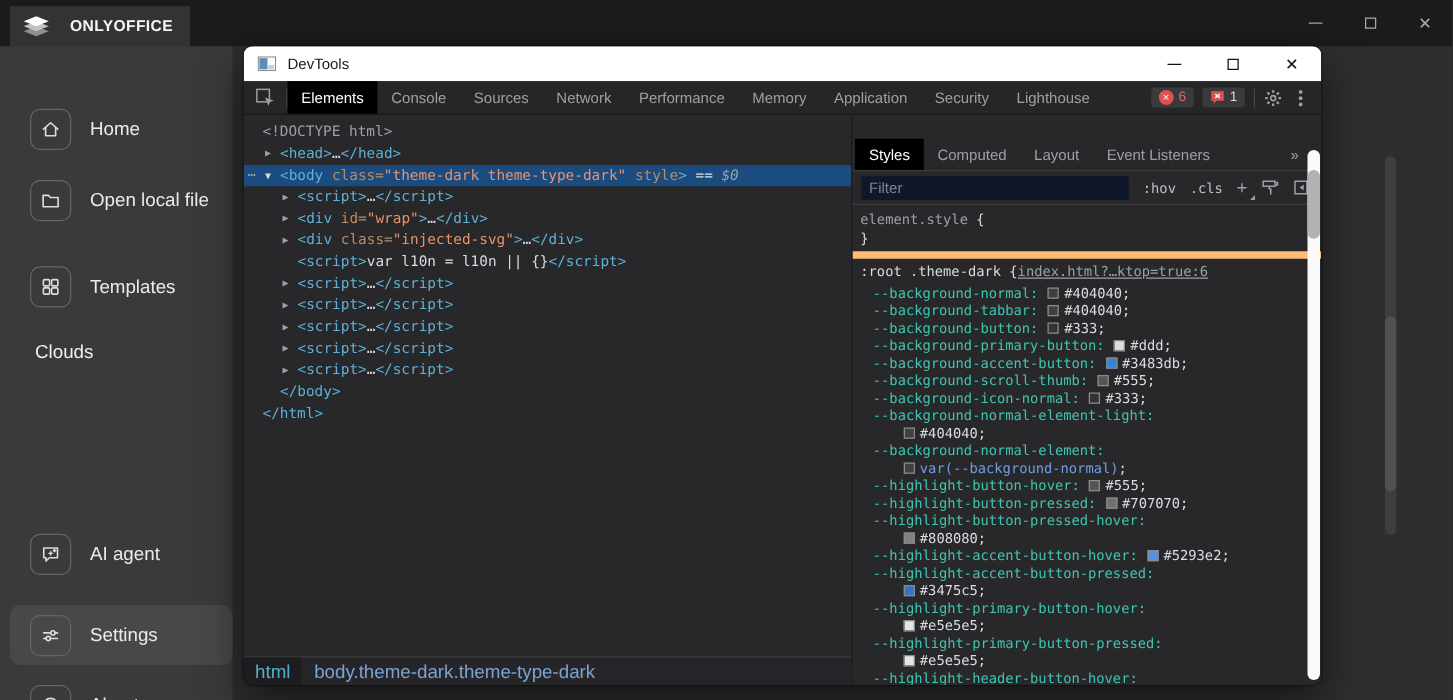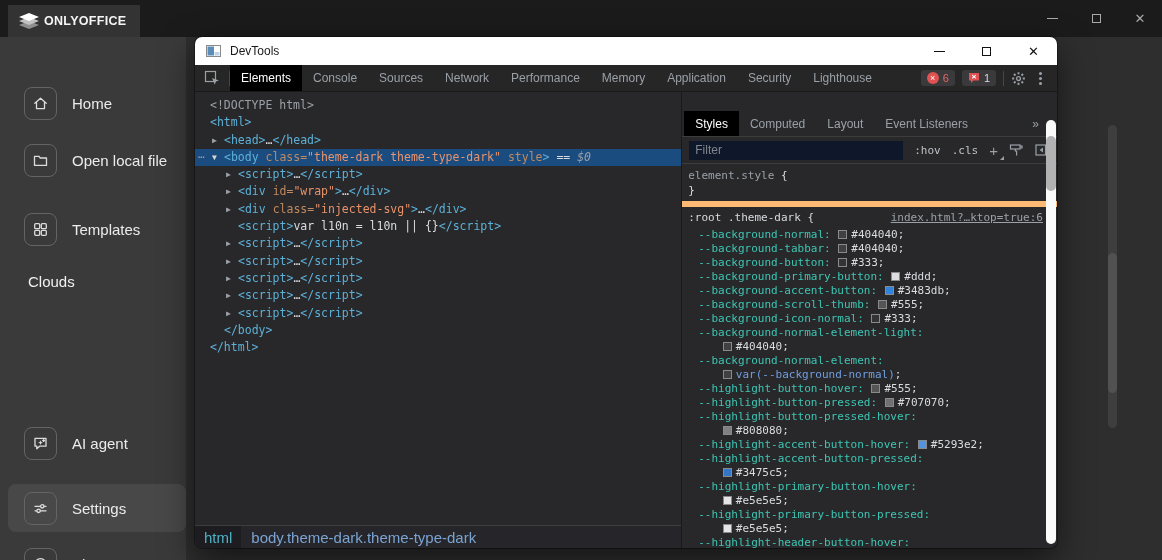--- a/index.html
+++ b/index.html
@@ -3,21 +3,21 @@
 <meta charset="utf-8">
 <style>
   * { margin:0; padding:0; box-sizing:border-box; }
   html,body { width:1162px; height:560px; overflow:hidden; background:#2e2e2e;
               font-family:"Liberation Sans", sans-serif; }
   .app { position:relative; width:1162px; height:560px; background:#2e2e2e; overflow:hidden; }
 
   
   .titlebar { position:absolute; left:0; top:0; width:1162px; height:37px; background:#1b1b1b; }
   .brand-tab { position:absolute; left:8px; top:5px; height:32px; padding:0 14px 0 10px;
-               background:#333; display:flex; align-items:center; gap:4px; }
+               background:#333; display:flex; align-items:center; gap:16px; }
   .brand { color:#f5f5f5; font-size:12.5px; font-weight:bold; letter-spacing:.3px; }
   .win-controls { position:absolute; right:0; top:0; height:37px; display:flex; }
   .wc { width:44px; height:37px; display:flex; align-items:center; justify-content:center; color:#a9a9a9; }
   .wc-min i { display:block; width:11px; height:1px; background:#a9a9a9; }
   .wc-max i { display:block; width:9px; height:9px; border:1px solid #a9a9a9; }
   .wc-close { font-size:13px; }
 
   
   .sidebar { position:absolute; left:0; top:37px; width:186px; height:523px; background:#3a3a3a; }
   .side-item { position:absolute; left:0; width:186px; height:48px; display:flex; align-items:center; }
@@ -90,21 +90,21 @@
   .st-filter input { width:214px; height:19px; background:#0f172a; border:0; outline:none; color:#c4c8cc;
                      font-size:12px; font-family:"Liberation Sans",sans-serif; padding:0 6px; }
   .st-filter input::placeholder { color:#80868b; }
   .tgl { font-family:"DejaVu Sans Mono", monospace; font-size:11px; color:#bdc1c6; }
   .plus { position:relative; color:#9aa0a6; font-size:15px; line-height:15px; }
   .plus .corner { position:absolute; right:-6px; bottom:-2px; width:0; height:0;
                   border-left:4px solid transparent; border-bottom:4px solid #9aa0a6; }
   .st-content { flex:1; overflow:hidden; font-family:"DejaVu Sans Mono", monospace; font-size:11px; }
   .sec-inline { padding:4px 8px 3px 6px; border-bottom:6px solid #fdba74; line-height:15px; color:#dadce0; }
   .es-sel { color:#9aa0a6; }
-  .rule-head { display:flex; justify-content:space-between; padding:3px 14px 0 6px; line-height:16px; }
+  .rule-head { display:flex; padding:3px 14px 0 6px; line-height:16px; }
   .rule-sel { color:#d7dade; }
   .rule-link { color:#9aa0a6; text-decoration:underline; white-space:nowrap; }
   .props { padding-top:2px; }
   .prop { line-height:14px; padding-left:16px; white-space:pre; color:#dadce0; }
   .prop.wrapval { padding-left:33px; }
   .pname { color:#3ec5b2; }
   .pval { color:#dadce0; } .pval.var { color:#6f9fe0; }
   .swatch { display:inline-block; width:9px; height:9px; border:1px solid #8a8a8a; margin:0 4px -1px 1px; }
   .st-scrollbar { position:absolute; right:1px; top:28px; bottom:4px; width:10px; background:#fafafa; border-radius:5px; }
   .st-thumb { position:absolute; left:0; top:16px; width:10px; height:55px; background:#b2b2b2; border-radius:5px; }
@@ -273,21 +273,20 @@
             <i></i>
           </div>
       </div>
     </div>
 
     <div class="dt-body">
 
       <div class="dt-elements">
         <div class="dom-tree" id="domTree">
             <div class="line" style="padding-left: 15px;"><span class="s-doc">&lt;!DOCTYPE html&gt;</span></div>
-            <div class="line" style="padding-left: 15px;"><span class="s-tag">&lt;html&gt;</span></div>
             <div class="line" style="padding-left: 29px;"><span class="arrow" style="left: 17px;">▶</span><span class="s-tag">&lt;head&gt;</span><span class="s-txt">…</span><span class="s-tag">&lt;/head&gt;</span></div>
             <div class="line sel" style="padding-left: 29px;"><span class="dots">…</span><span class="arrow down" style="left: 17px;">▼</span><span class="s-tag">&lt;body </span><span class="s-attr">class=</span><span class="s-val">"theme-dark theme-type-dark"</span><span class="s-txt"> </span><span class="s-attr">style</span><span class="s-tag">&gt;</span><span class="s-eq"> == </span><span class="s-meta">$0</span></div>
             <div class="line" style="padding-left: 43px;"><span class="arrow" style="left: 31px;">▶</span><span class="s-tag">&lt;script&gt;</span><span class="s-txt">…</span><span class="s-tag">&lt;/script&gt;</span></div>
             <div class="line" style="padding-left: 43px;"><span class="arrow" style="left: 31px;">▶</span><span class="s-tag">&lt;div </span><span class="s-attr">id=</span><span class="s-val">"wrap"</span><span class="s-tag">&gt;</span><span class="s-txt">…</span><span class="s-tag">&lt;/div&gt;</span></div>
             <div class="line" style="padding-left: 43px;"><span class="arrow" style="left: 31px;">▶</span><span class="s-tag">&lt;div </span><span class="s-attr">class=</span><span class="s-val">"injected-svg"</span><span class="s-tag">&gt;</span><span class="s-txt">…</span><span class="s-tag">&lt;/div&gt;</span></div>
             <div class="line" style="padding-left: 43px;"><span class="s-tag">&lt;script&gt;</span><span class="s-txt">var l10n = l10n || {}</span><span class="s-tag">&lt;/script&gt;</span></div>
             <div class="line" style="padding-left: 43px;"><span class="arrow" style="left: 31px;">▶</span><span class="s-tag">&lt;script&gt;</span><span class="s-txt">…</span><span class="s-tag">&lt;/script&gt;</span></div>
             <div class="line" style="padding-left: 43px;"><span class="arrow" style="left: 31px;">▶</span><span class="s-tag">&lt;script&gt;</span><span class="s-txt">…</span><span class="s-tag">&lt;/script&gt;</span></div>
             <div class="line" style="padding-left: 43px;"><span class="arrow" style="left: 31px;">▶</span><span class="s-tag">&lt;script&gt;</span><span class="s-txt">…</span><span class="s-tag">&lt;/script&gt;</span></div>
             <div class="line" style="padding-left: 43px;"><span class="arrow" style="left: 31px;">▶</span><span class="s-tag">&lt;script&gt;</span><span class="s-txt">…</span><span class="s-tag">&lt;/script&gt;</span></div>

